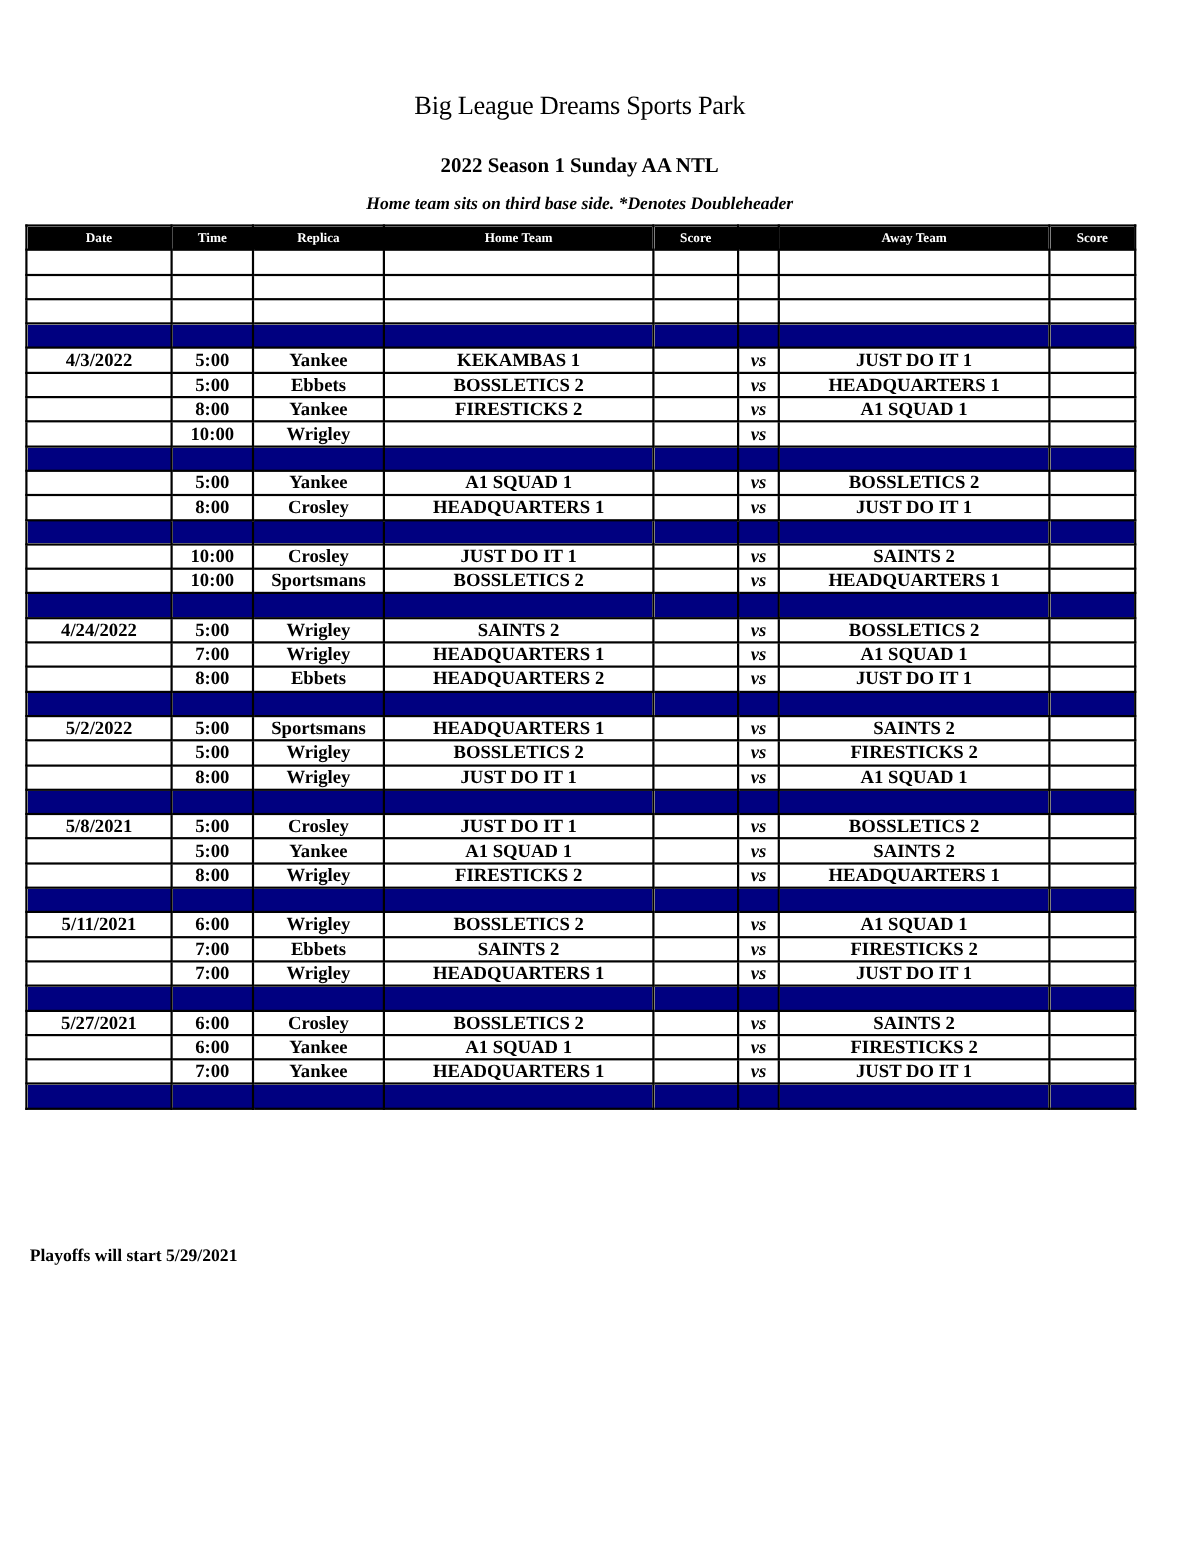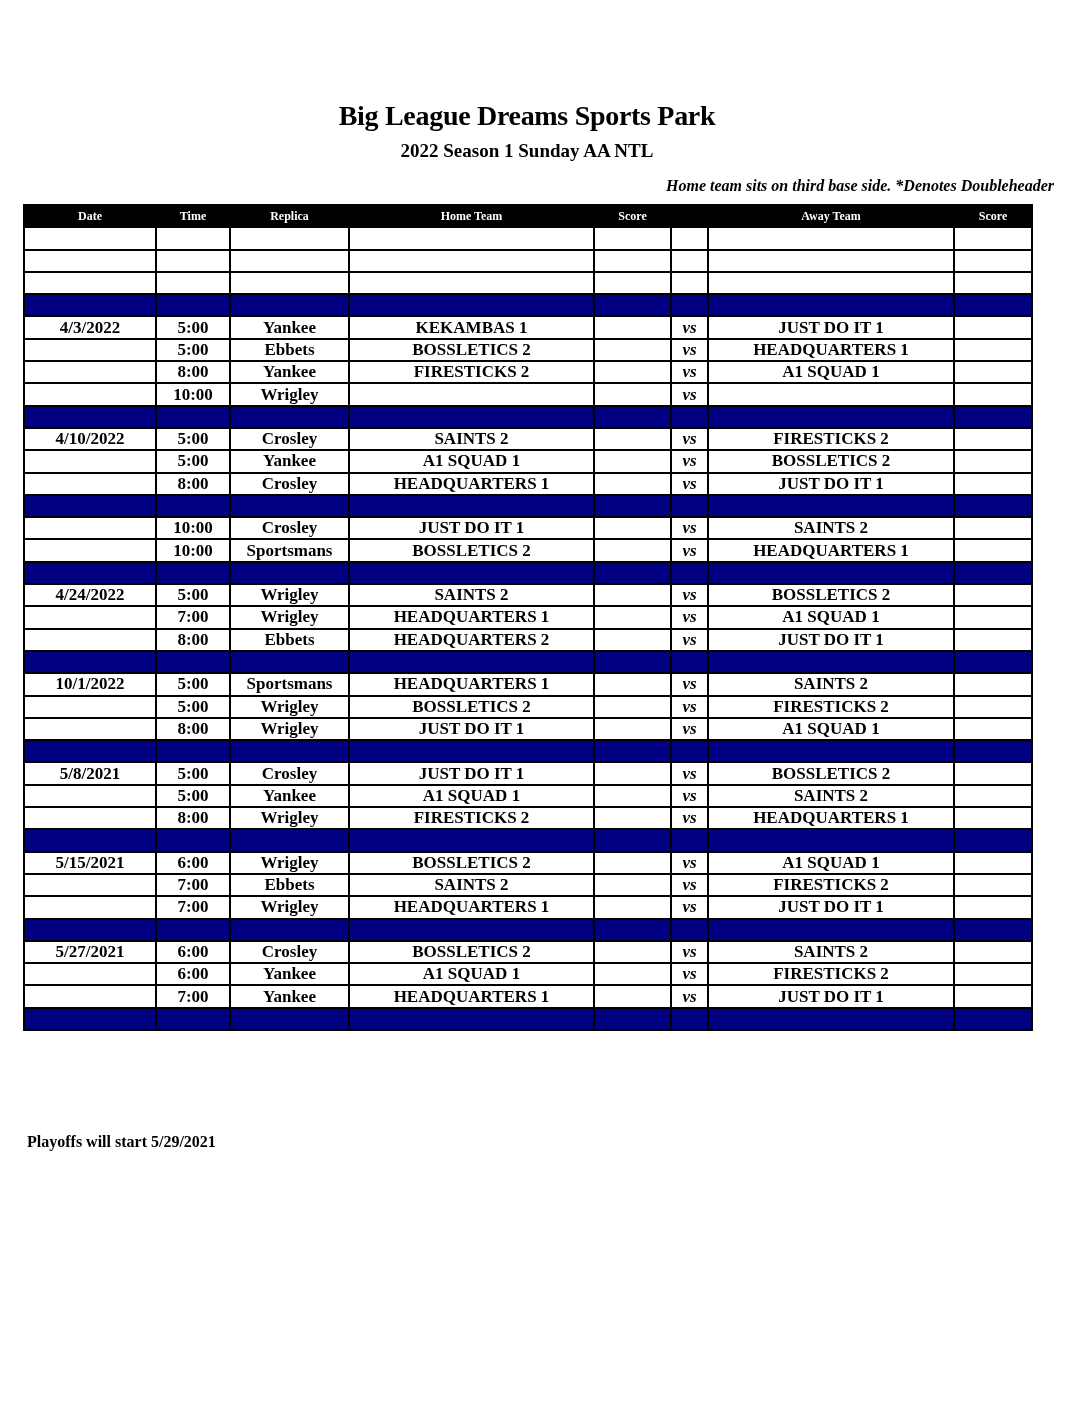--- a/index.html
+++ b/index.html
@@ -1,19 +1,19 @@
 <!DOCTYPE html>
 <html><head>
 <meta charset="utf-8">
 <style>
   html, body { margin: 0; padding: 0; background: #ffffff; }
   body { width: 1088px; height: 1408px; position: relative; font-family: "Liberation Serif", "DejaVu Serif", serif; color: #000; }
-  .title { position: absolute; left: 0; width: 1054px; top: 100px; text-align: center; font-size: 28px; font-weight: bold; letter-spacing: -0.3px; }
+  .title { position: absolute; left: 0; width: 1054px; top: 84px; text-align: center; font-size: 24px; font-weight: normal; letter-spacing: -0.3px; }
   .subtitle { position: absolute; left: 0; width: 1054px; top: 140px; text-align: center; font-size: 19px; font-weight: bold; }
-  .note { position: absolute; left: 0; width: 1054px; top: 177px; text-align: right; font-size: 16px; font-weight: bold; font-style: italic; }
+  .note { position: absolute; left: 0; width: 1054px; top: 177px; text-align: center; font-size: 16px; font-weight: bold; font-style: italic; }
   table.sched { position: absolute; left: 23px; top: 204px; border-collapse: collapse; table-layout: fixed; width: 1008px; }
   table.sched td, table.sched th { border: 2px solid #000; height: 20.3px; padding: 0; text-align: center; font-size: 17px; font-weight: bold; line-height: 18px; white-space: nowrap; overflow: hidden; }
   table.sched th { background: #000000; color: #ffffff; font-size: 12px; }
   tr.sep td { background: #000080; }
   td.vs { font-style: italic; font-size: 16px; text-align: left; padding-left: 8px; }
   .footer { position: absolute; left: 27px; top: 1133px; font-size: 16px; font-weight: bold; }
 </style>
 </head>
 <body>
 
@@ -129,30 +129,20 @@
         <td></td>
         <td></td>
         <td></td>
         <td></td>
         <td></td>
         <td></td>
         <td></td>
         <td></td>
       </tr>
       <tr>
-        <td>4/10/2022</td>
-        <td>5:00</td>
-        <td>Crosley</td>
-        <td>SAINTS 2</td>
-        <td></td>
-        <td class="vs">vs</td>
-        <td>FIRESTICKS 2</td>
-        <td></td>
-      </tr>
-      <tr>
         <td></td>
         <td>5:00</td>
         <td>Yankee</td>
         <td>A1 SQUAD 1</td>
         <td></td>
         <td class="vs">vs</td>
         <td>BOSSLETICS 2</td>
         <td></td>
       </tr>
       <tr>
@@ -239,21 +229,21 @@
         <td></td>
         <td></td>
         <td></td>
         <td></td>
         <td></td>
         <td></td>
         <td></td>
         <td></td>
       </tr>
       <tr>
-        <td>10/1/2022</td>
+        <td>5/2/2022</td>
         <td>5:00</td>
         <td>Sportsmans</td>
         <td>HEADQUARTERS 1</td>
         <td></td>
         <td class="vs">vs</td>
         <td>SAINTS 2</td>
         <td></td>
       </tr>
       <tr>
         <td></td>
@@ -319,21 +309,21 @@
         <td></td>
         <td></td>
         <td></td>
         <td></td>
         <td></td>
         <td></td>
         <td></td>
         <td></td>
       </tr>
       <tr>
-        <td>5/15/2021</td>
+        <td>5/11/2021</td>
         <td>6:00</td>
         <td>Wrigley</td>
         <td>BOSSLETICS 2</td>
         <td></td>
         <td class="vs">vs</td>
         <td>A1 SQUAD 1</td>
         <td></td>
       </tr>
       <tr>
         <td></td>

